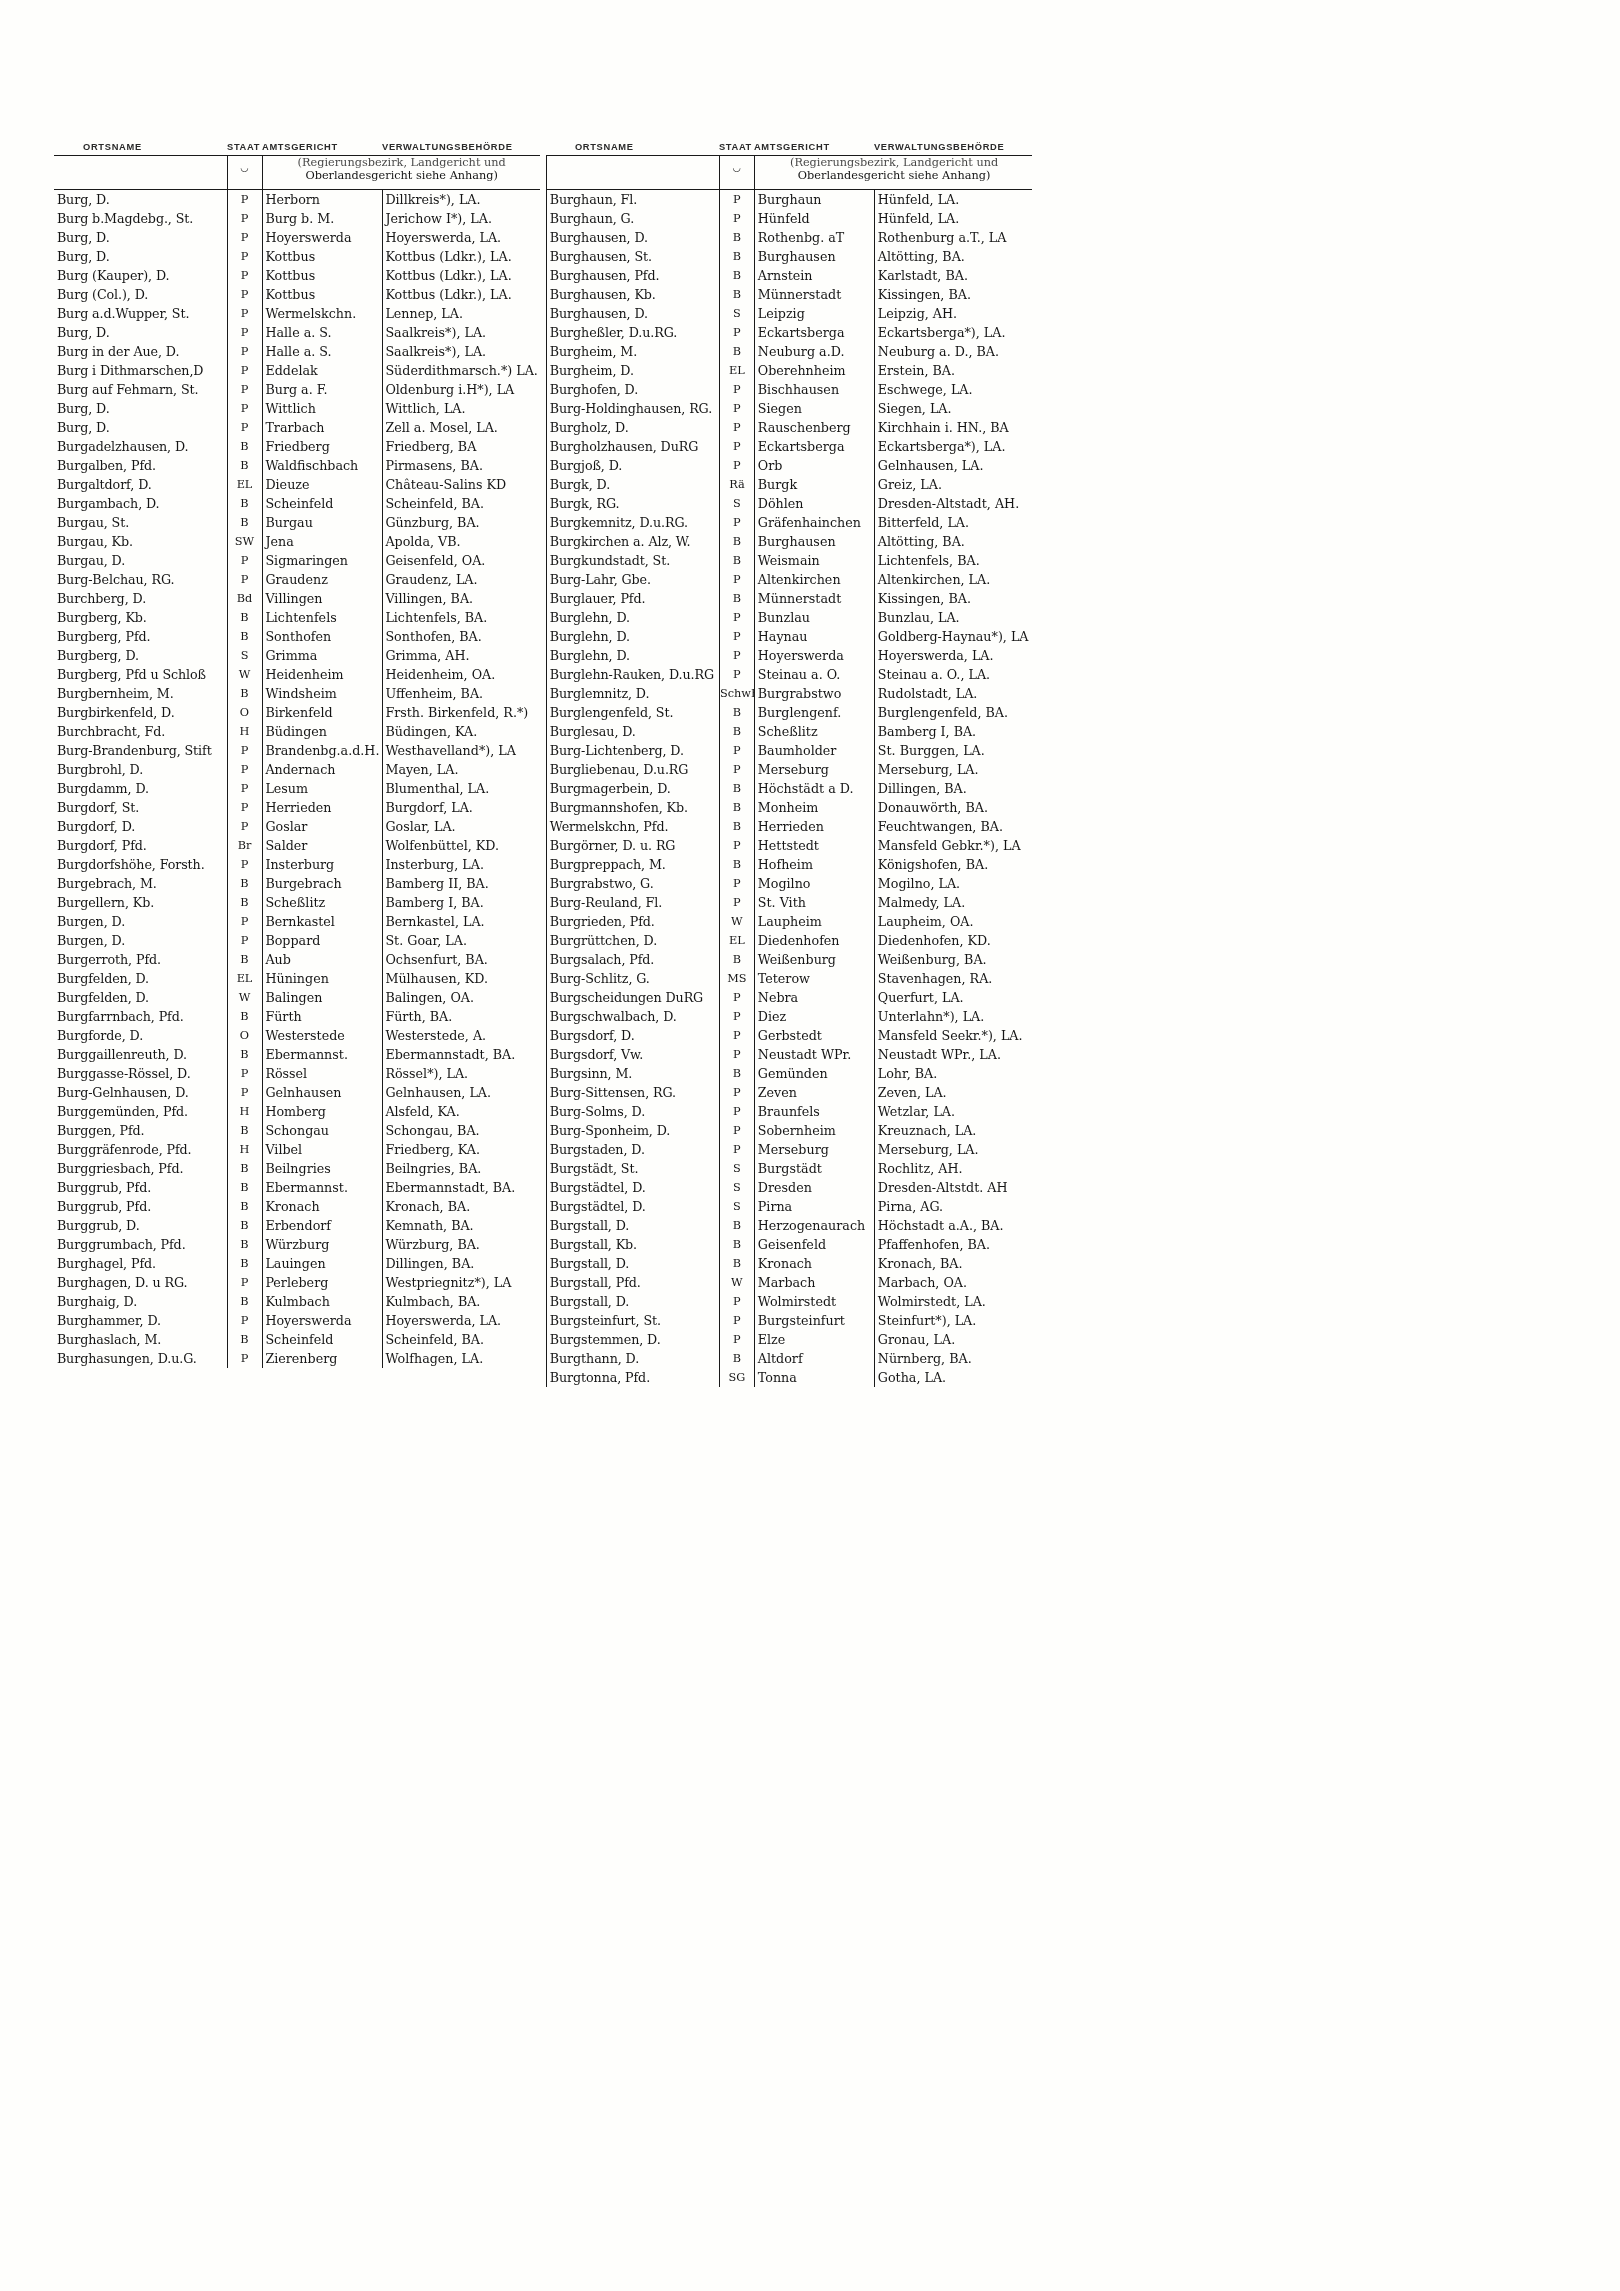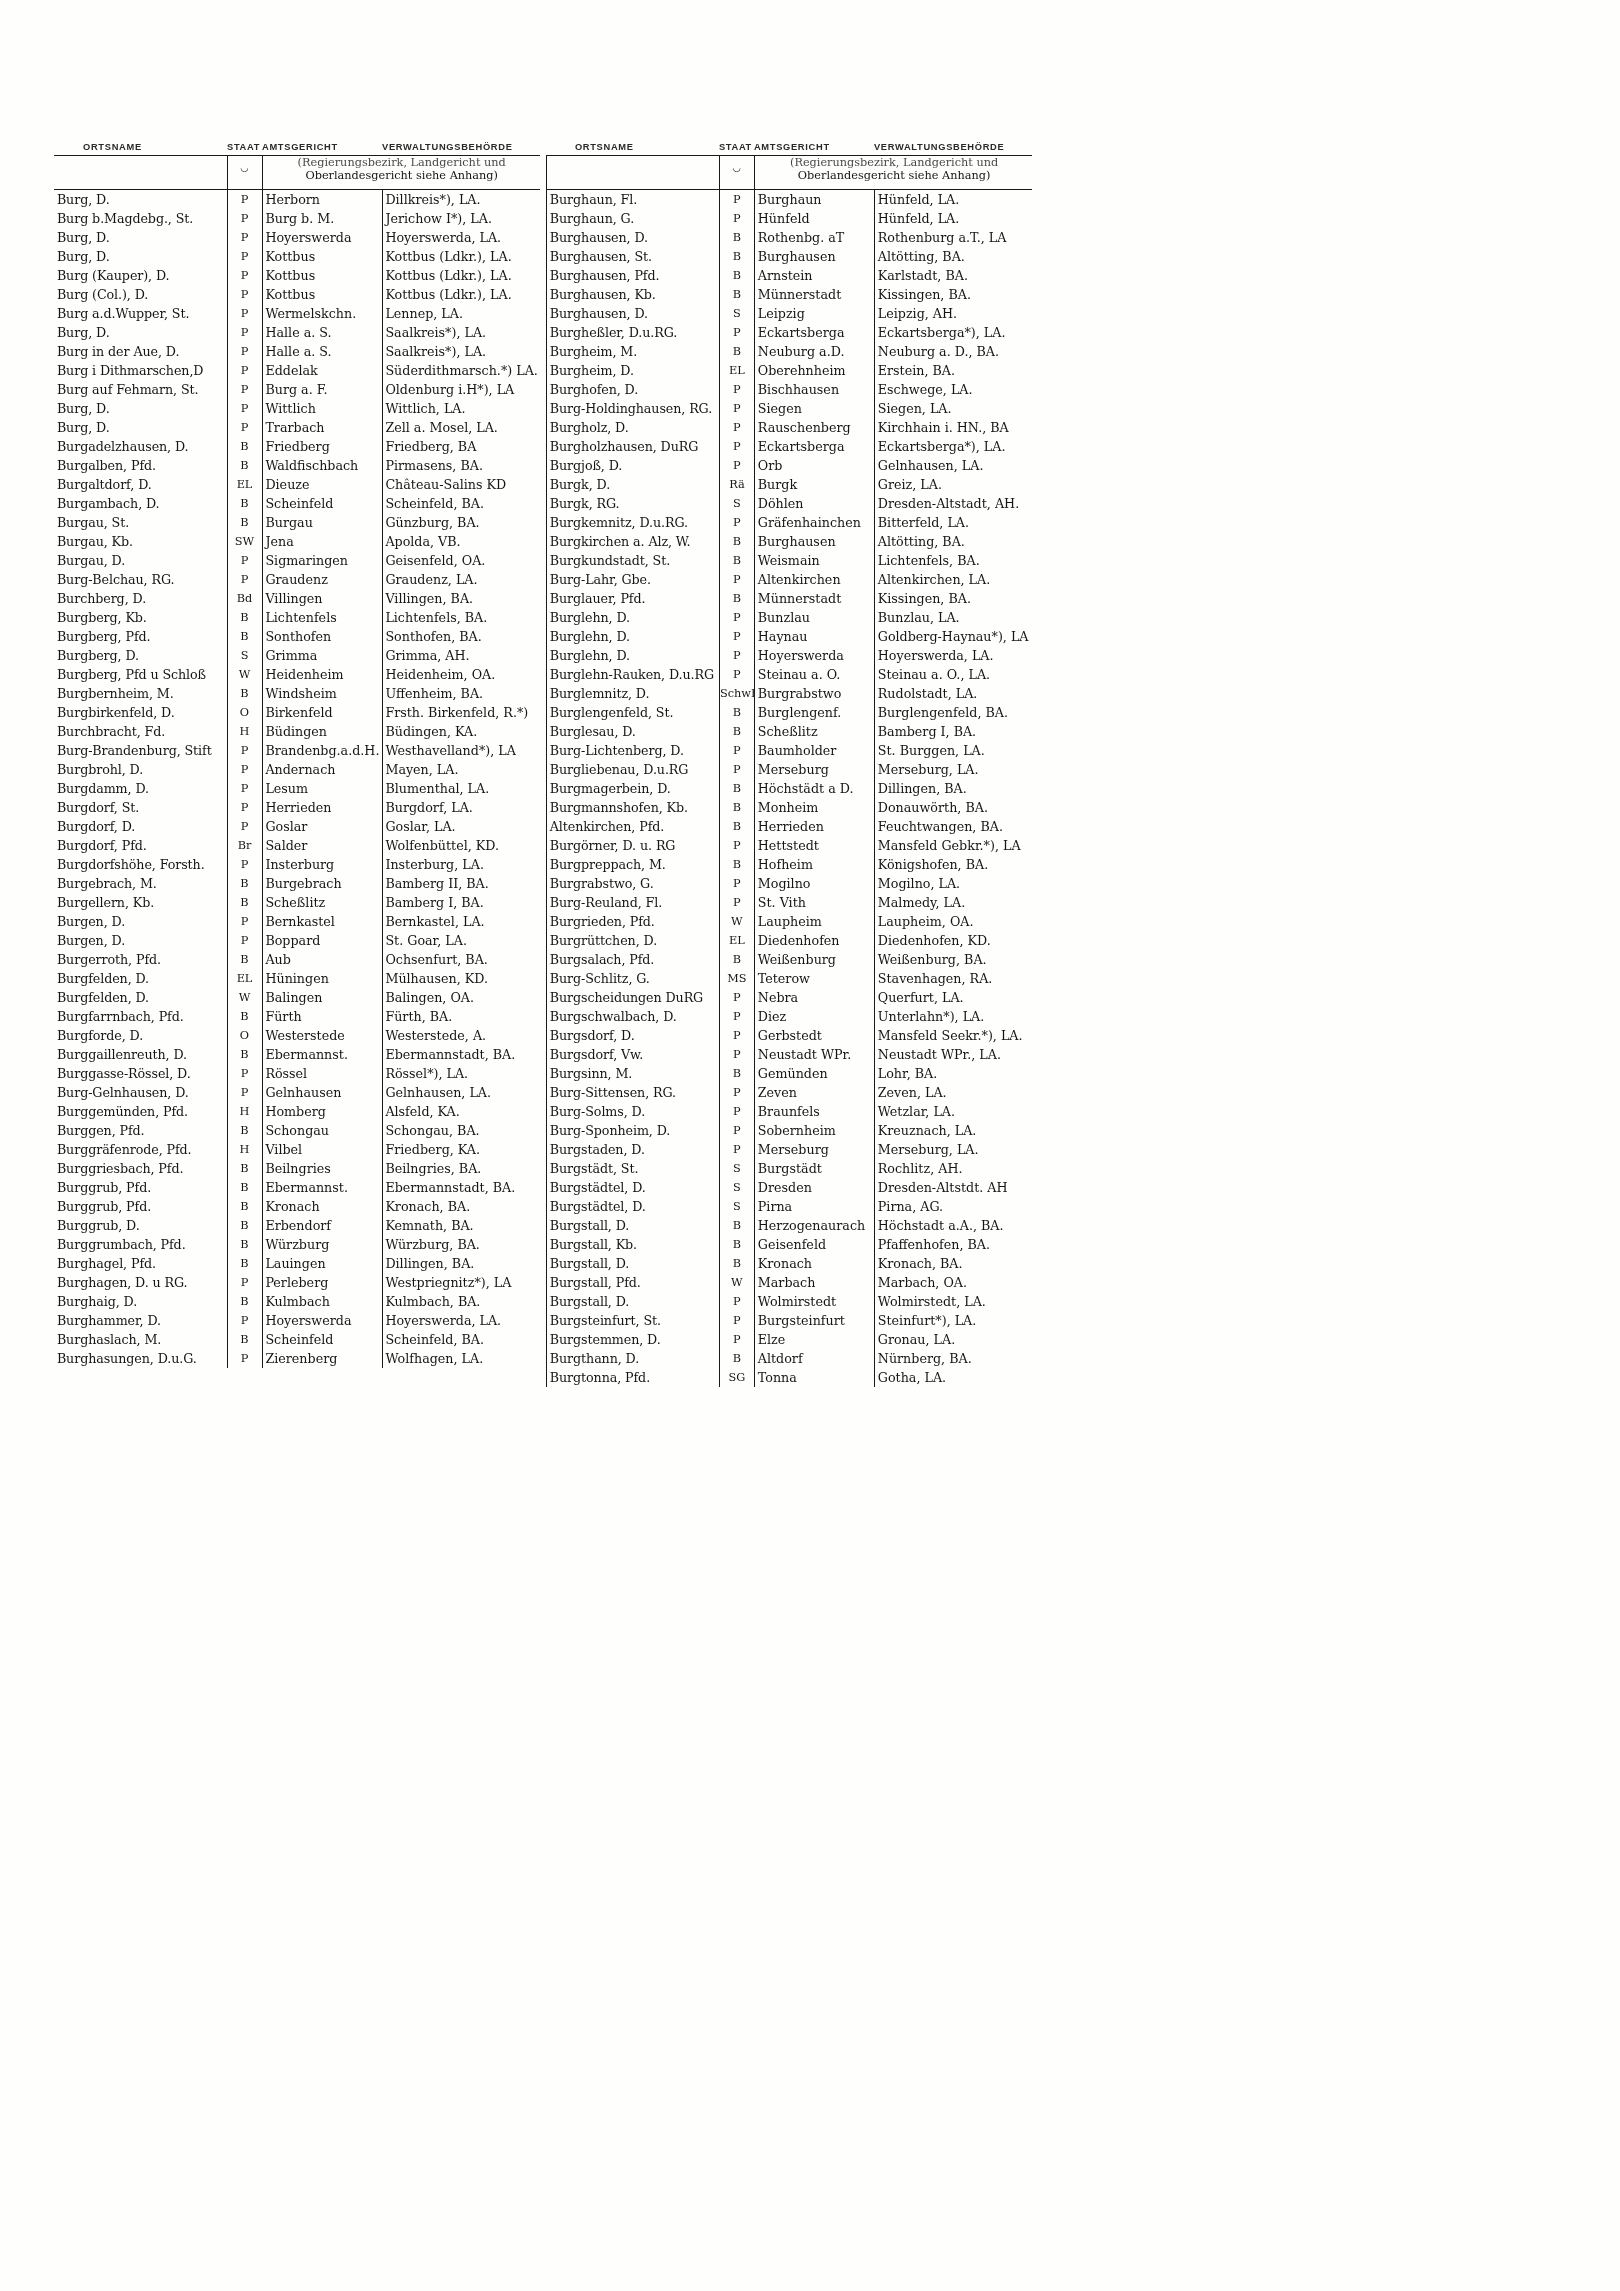--- a/index.html
+++ b/index.html
@@ -667,21 +667,21 @@
                 <td class="amts">Höchstädt a D.</td>
                 <td class="verw">Dillingen, BA.</td>
               </tr>
               <tr>
                 <td class="ort">Burgmannshofen, Kb.</td>
                 <td class="staat">B</td>
                 <td class="amts">Monheim</td>
                 <td class="verw">Donauwörth, BA.</td>
               </tr>
               <tr>
-                <td class="ort">Altenkirchen, Pfd.</td>
+                <td class="ort">Wermelskchn, Pfd.</td>
                 <td class="staat">B</td>
                 <td class="amts">Herrieden</td>
                 <td class="verw">Feuchtwangen, BA.</td>
               </tr>
               <tr>
                 <td class="ort">Burgörner, D. u. RG</td>
                 <td class="staat">P</td>
                 <td class="amts">Hettstedt</td>
                 <td class="verw">Mansfeld Gebkr.*), LA</td>
               </tr>

